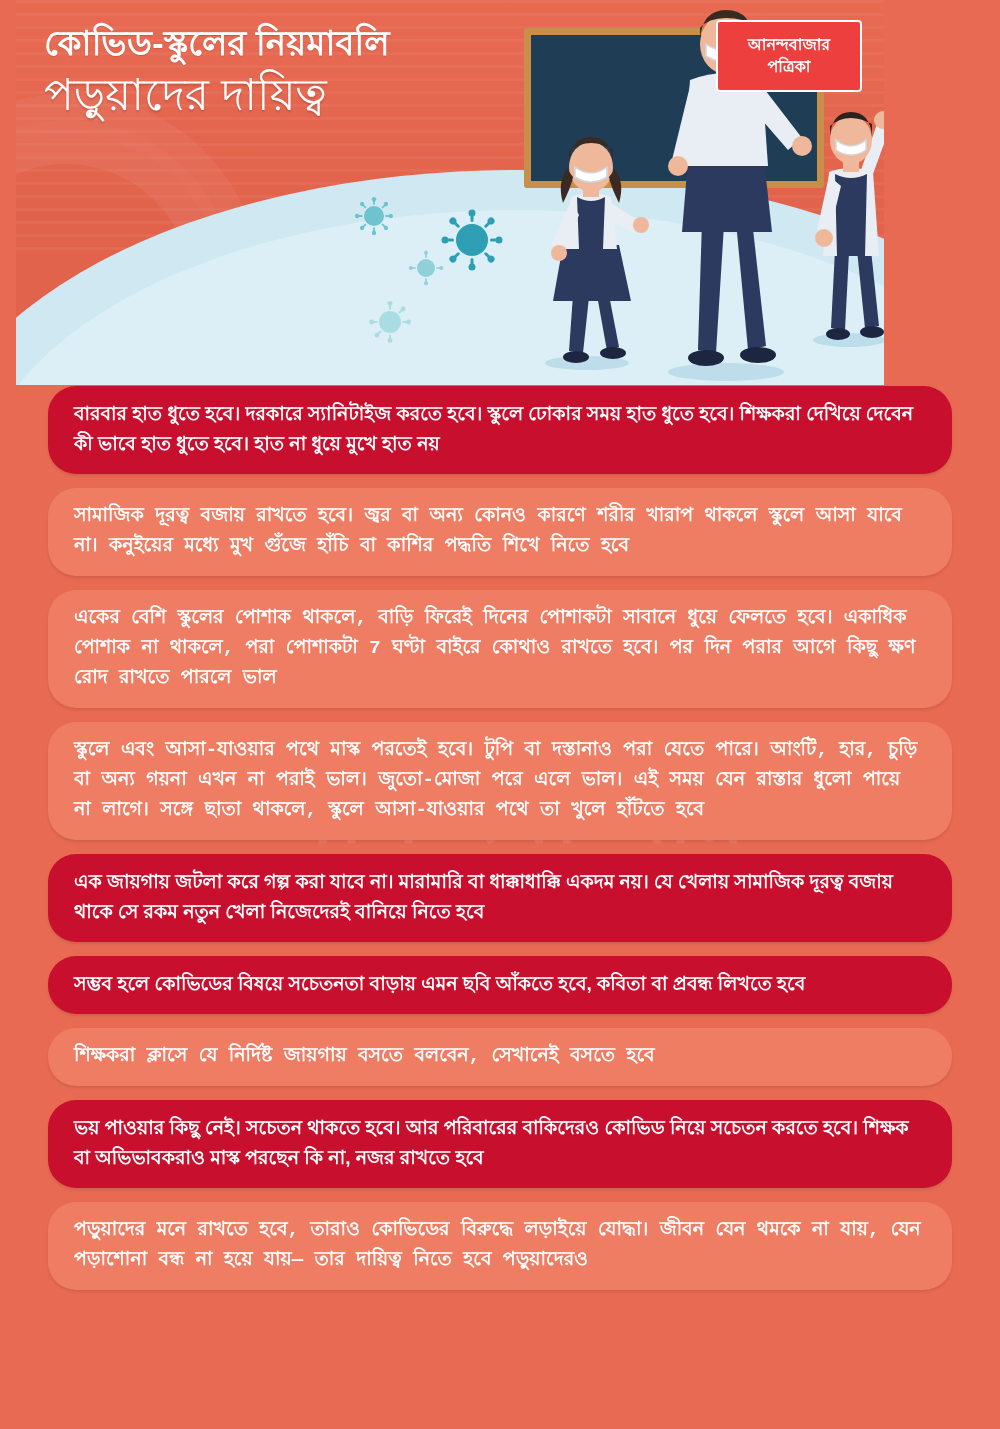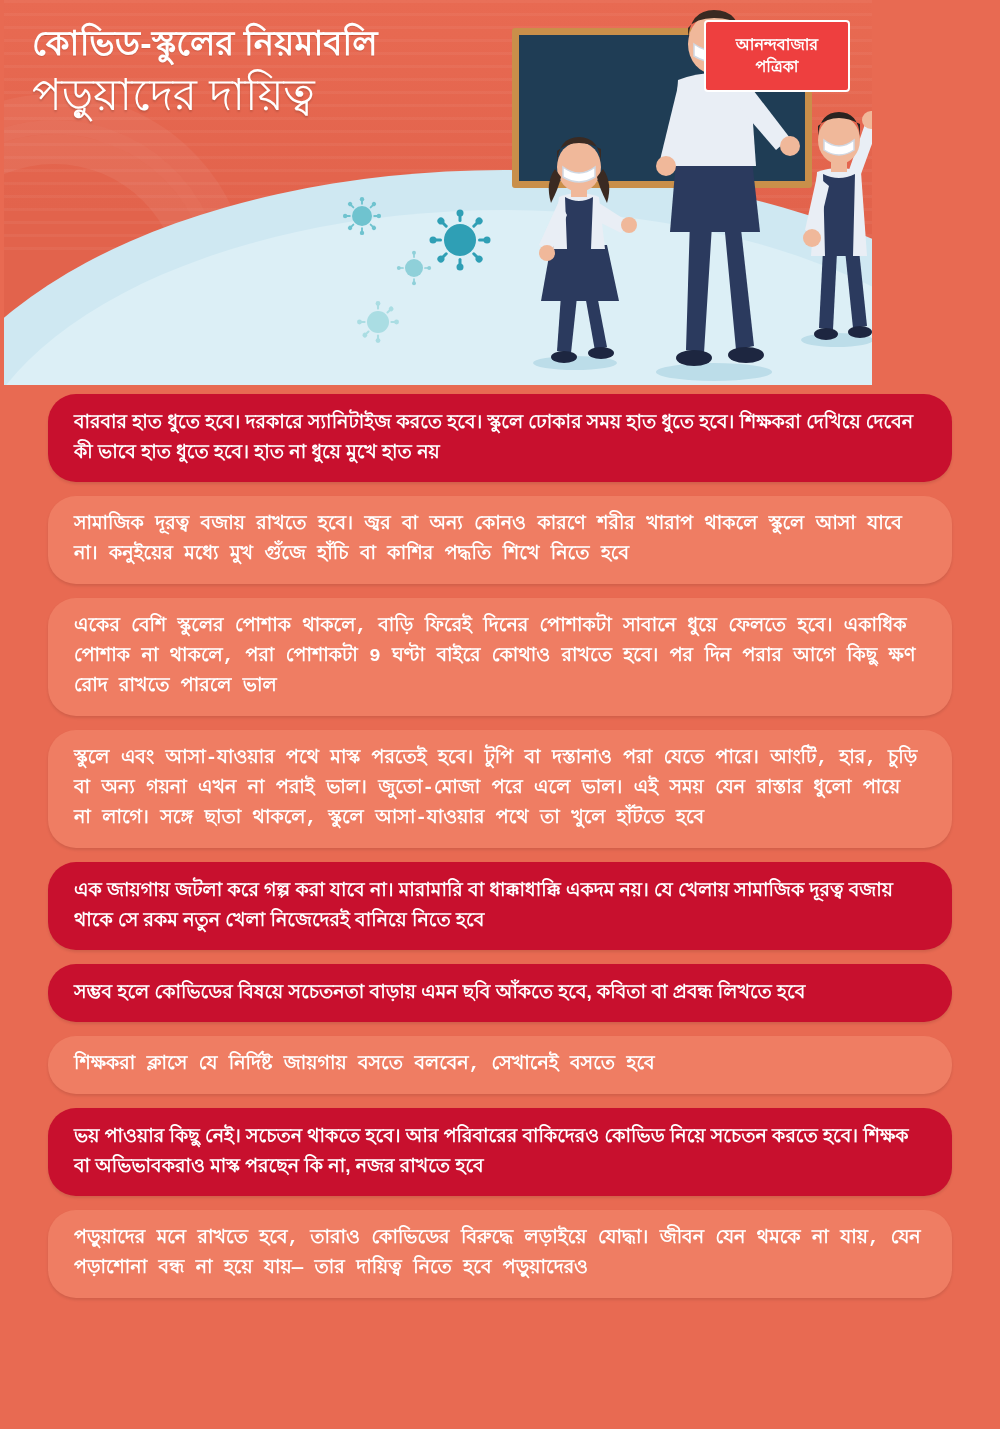--- a/index.html
+++ b/index.html
@@ -10,21 +10,21 @@
   }
   .page {
     position: relative;
     width: 1000px; height: 1429px;
     overflow: hidden;
     background: #e86a52;
   }
 
   
   .hero {
-    position: absolute; left: 4px; top: 0;
+    position: absolute; left: 16px; top: 0;
     width: 868px; height: 385px;
     background: linear-gradient(180deg, #e86a52 0%, #e2634c 55%, #e2634c 100%);
     overflow: hidden;
   }
   .hero-rings {
     position: absolute; left: -120px; top: 120px;
     width: 340px; height: 340px;
     border-radius: 50%;
     border: 14px solid rgba(255,255,255,0.07);
     box-shadow: 0 0 0 26px rgba(255,255,255,0.05),
@@ -87,21 +87,20 @@
     width: 300px; height: 160px;
     background: #1f3d55; border: 7px solid #c98f4a; border-radius: 3px;
   }
 
   
   .cards {
     position: absolute; left: 0; top: 382px;
     width: 1000px;
     padding: 4px 48px;
     z-index: 10;
-    margin-top: 8px;
   }
   .card {
     position: relative;
     border-radius: 28px;
     padding: 13px 26px 15px 26px;
     margin-bottom: 14px;
     color: #ffffff;
     font-size: 19px;
     line-height: 1.58;
     font-weight: bold;
@@ -316,21 +315,21 @@
       <span>আনন্দবাজার</span>
       <span>পত্রিকা</span>
     </div>
   </div>
 
   <div class="watermark">আনন্দবাজার</div>
 
   <div class="cards">
     <div class="card dark">বারবার হাত ধুতে হবে। দরকারে স্যানিটাইজ করতে হবে। স্কুলে ঢোকার সময় হাত ধুতে হবে। শিক্ষকরা দেখিয়ে দেবেন কী ভাবে হাত ধুতে হবে। হাত না ধুয়ে মুখে হাত নয়</div>
     <div class="card light">সামাজিক দূরত্ব বজায় রাখতে হবে। জ্বর বা অন্য কোনও কারণে শরীর খারাপ থাকলে স্কুলে আসা যাবে না। কনুইয়ের মধ্যে মুখ গুঁজে হাঁচি বা কাশির পদ্ধতি শিখে নিতে হবে</div>
-    <div class="card light">একের বেশি স্কুলের পোশাক থাকলে, বাড়ি ফিরেই দিনের পোশাকটা সাবানে ধুয়ে ফেলতে হবে। একাধিক পোশাক না থাকলে, পরা পোশাকটা 9 ঘণ্টা বাইরে কোথাও রাখতে হবে। পর দিন পরার আগে কিছু ক্ষণ রোদ রাখতে পারলে ভাল</div>
+    <div class="card light">একের বেশি স্কুলের পোশাক থাকলে, বাড়ি ফিরেই দিনের পোশাকটা সাবানে ধুয়ে ফেলতে হবে। একাধিক পোশাক না থাকলে, পরা পোশাকটা 7 ঘণ্টা বাইরে কোথাও রাখতে হবে। পর দিন পরার আগে কিছু ক্ষণ রোদ রাখতে পারলে ভাল</div>
     <div class="card light">স্কুলে এবং আসা-যাওয়ার পথে মাস্ক পরতেই হবে। টুপি বা দস্তানাও পরা যেতে পারে। আংটি, হার, চুড়ি বা অন্য গয়না এখন না পরাই ভাল। জুতো-মোজা পরে এলে ভাল। এই সময় যেন রাস্তার ধুলো পায়ে না লাগে। সঙ্গে ছাতা থাকলে, স্কুলে আসা-যাওয়ার পথে তা খুলে হাঁটতে হবে</div>
     <div class="card dark">এক জায়গায় জটলা করে গল্প করা যাবে না। মারামারি বা ধাক্কাধাক্কি একদম নয়। যে খেলায় সামাজিক দূরত্ব বজায় থাকে সে রকম নতুন খেলা নিজেদেরই বানিয়ে নিতে হবে</div>
     <div class="card dark">সম্ভব হলে কোভিডের বিষয়ে সচেতনতা বাড়ায় এমন ছবি আঁকতে হবে, কবিতা বা প্রবন্ধ লিখতে হবে</div>
     <div class="card light"> শিক্ষকরা ক্লাসে যে নির্দিষ্ট জায়গায় বসতে বলবেন, সেখানেই বসতে হবে</div>
     <div class="card dark">ভয় পাওয়ার কিছু নেই। সচেতন থাকতে হবে। আর পরিবারের বাকিদেরও কোভিড নিয়ে সচেতন করতে হবে। শিক্ষক বা অভিভাবকরাও মাস্ক পরছেন কি না, নজর রাখতে হবে</div>
     <div class="card light">পড়ুয়াদের মনে রাখতে হবে, তারাও কোভিডের বিরুদ্ধে লড়াইয়ে যোদ্ধা। জীবন যেন থমকে না যায়, যেন পড়াশোনা বন্ধ না হয়ে যায়— তার দায়িত্ব নিতে হবে পড়ুয়াদেরও</div>
   </div>
 
 </div>
 

